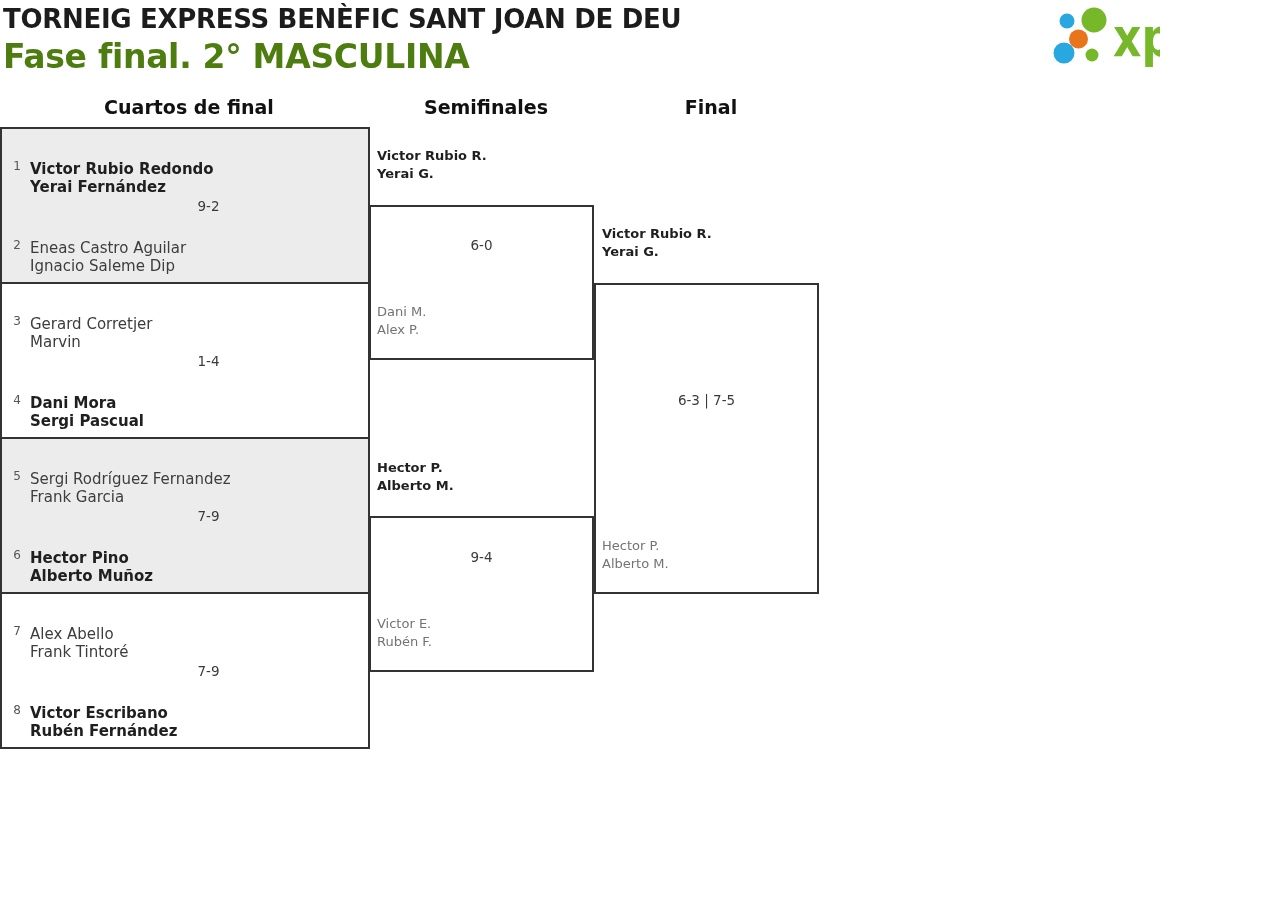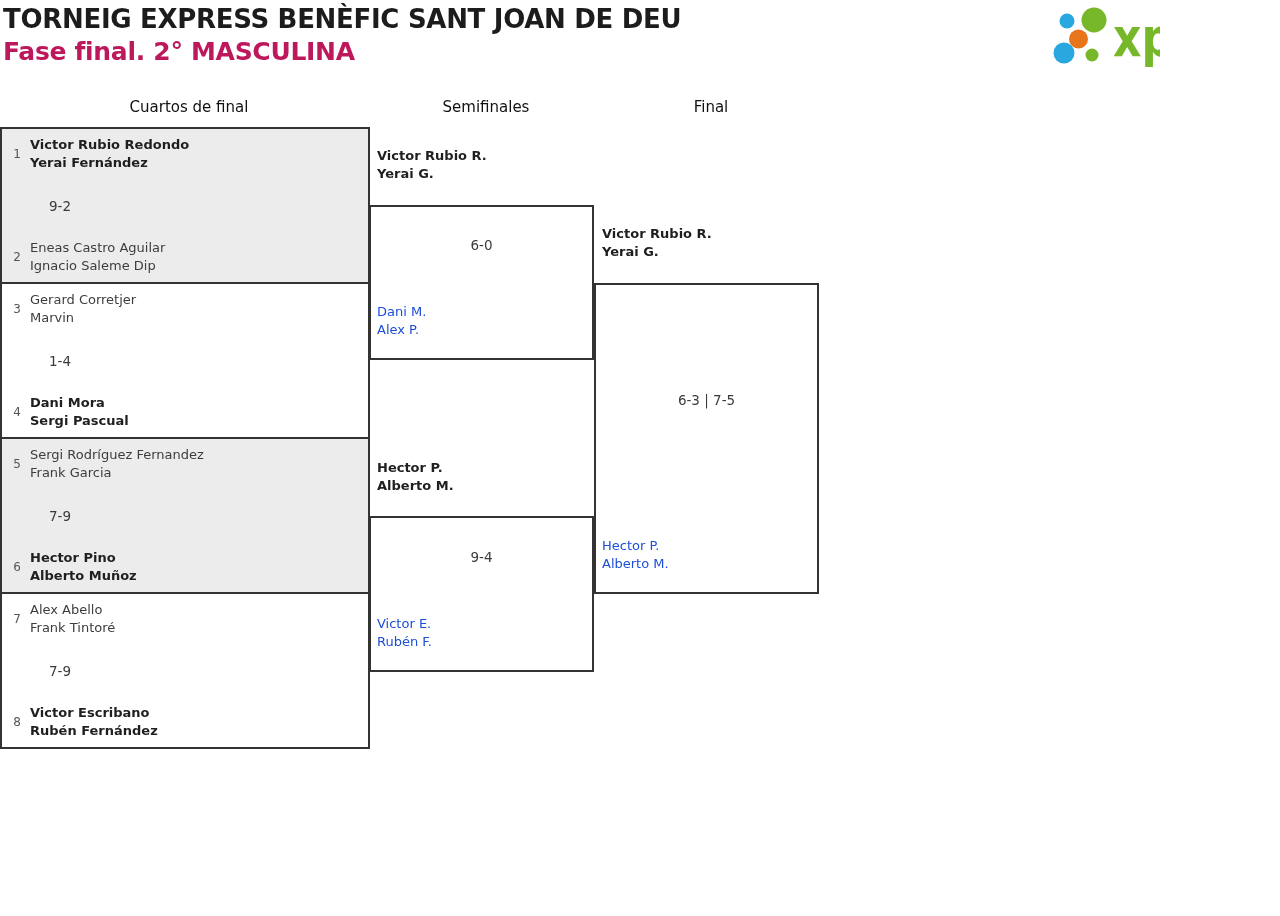--- a/index.html
+++ b/index.html
@@ -11,60 +11,60 @@
   }
 
   
   .title-line1 {
     position:absolute; left:3px; top:4px;
     font-size:26px; font-weight:700; letter-spacing:-0.3px; color:#1c1c1c;
     white-space:nowrap;
   }
   .title-line2 {
     position:absolute; left:3px; top:37px;
-    font-size:25px; font-weight:700; letter-spacing:-0.3px; color:#be185d;
+    font-size:33px; font-weight:700; letter-spacing:-0.3px; color:#4d7c0f;
     white-space:nowrap;
   }
   .logo { position:absolute; left:1045px; top:0; width:235px; height:78px; cursor:pointer; }
 
   
   .round-header {
     position:absolute; top:97px; height:20px;
-    font-size:15px; font-weight:400; color:#111; text-align:center;
+    font-size:19px; font-weight:700; color:#111; text-align:center;
     line-height:20px;
     padding-left:8px;
   }
   .rh-qf { left:0; width:370px; }
   .rh-sf { left:369px; width:226px; }
   .rh-f  { left:594px; width:226px; }
 
   
   .qf-col { position:absolute; left:0; top:127px; width:370px; }
   .qf-match { position:relative; height:157px; border:2px solid #333; background:#fff; }
   .qf-match + .qf-match { margin-top:-2px; }
   .qf-match.shaded { background:#ececec; }
 
   .team { position:absolute; left:2px; right:6px; display:flex; align-items:center; }
   .team.top { top:7px; }
   .team.bottom { bottom:7px; }
   .seed { width:26px; flex:0 0 26px; text-align:center; font-size:12px; color:#555; }
-  .names { flex:1; font-size:13px; line-height:18px; color:#3d3d3d; }
+  .names { flex:1; font-size:15px; line-height:18px; color:#3d3d3d;margin-top:24px; }
   .names.bold { font-weight:700; color:#1f1f1f; }
   .qf-score {
     position:absolute; left:0; right:0; top:50%; transform:translateY(-50%);
-    text-align:left; font-size:13.5px; color:#3a3a3a;margin-left:47px;
+    text-align:center; font-size:13.5px; color:#3a3a3a;margin-left:47px;
   }
 
   
   .match-box { position:absolute; border:2px solid #333; background:transparent; }
   .sf1-box   { left:369px; top:205px; width:225px; height:155px; }
   .sf2-box   { left:369px; top:516px; width:225px; height:156px; }
   .final-box { left:594px; top:283px; width:225px; height:311px; }
 
-  .rlabel { position:absolute; font-size:13px; line-height:18px; color:#1d4ed8; white-space:nowrap; }
+  .rlabel { position:absolute; font-size:13px; line-height:18px; color:#737373; white-space:nowrap; }
   .rlabel.bold { font-weight:700; color:#1f1f1f; }
   .rscore { position:absolute; width:225px; text-align:center; font-size:13.5px; color:#3a3a3a; }
 
   .sf1-top    { left:377px; top:147px; }
   .sf1-score  { left:369px; top:237px; }
   .sf1-bottom { left:377px; top:303px; }
 
   .sf2-top    { left:377px; top:459px; }
   .sf2-score  { left:369px; top:549px; }
   .sf2-bottom { left:377px; top:615px; }

